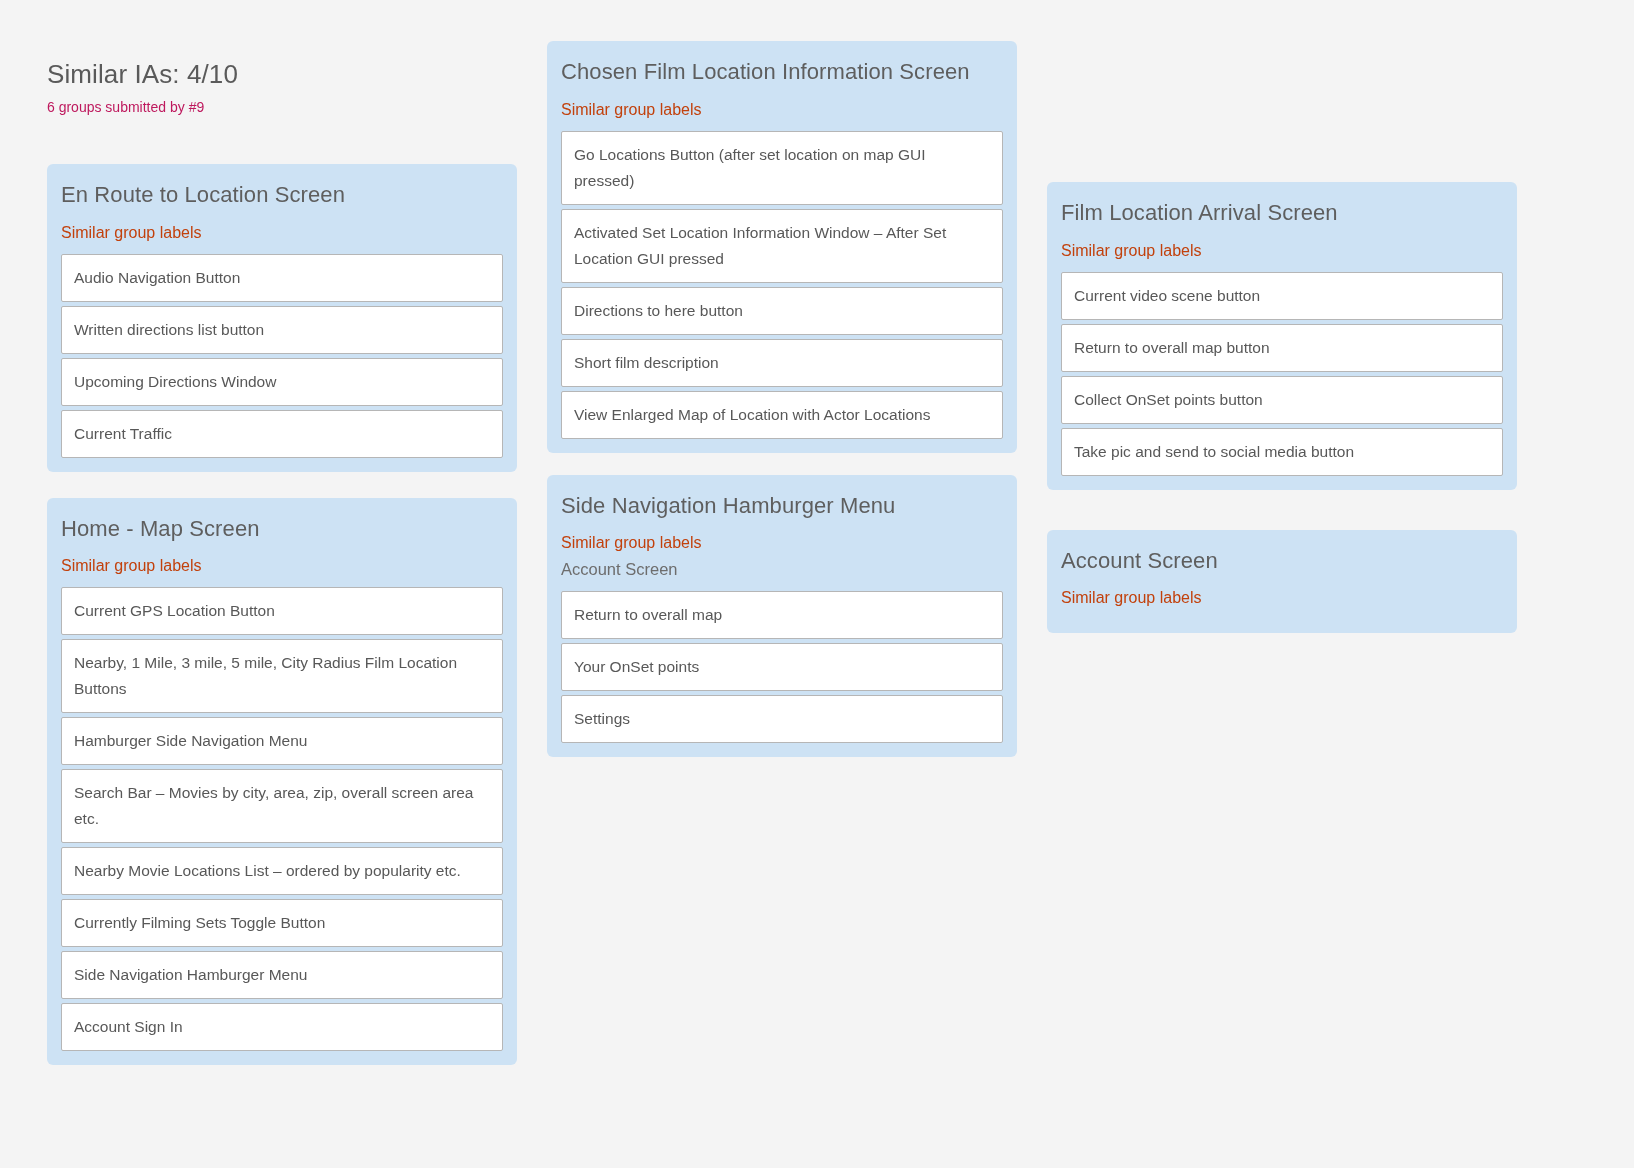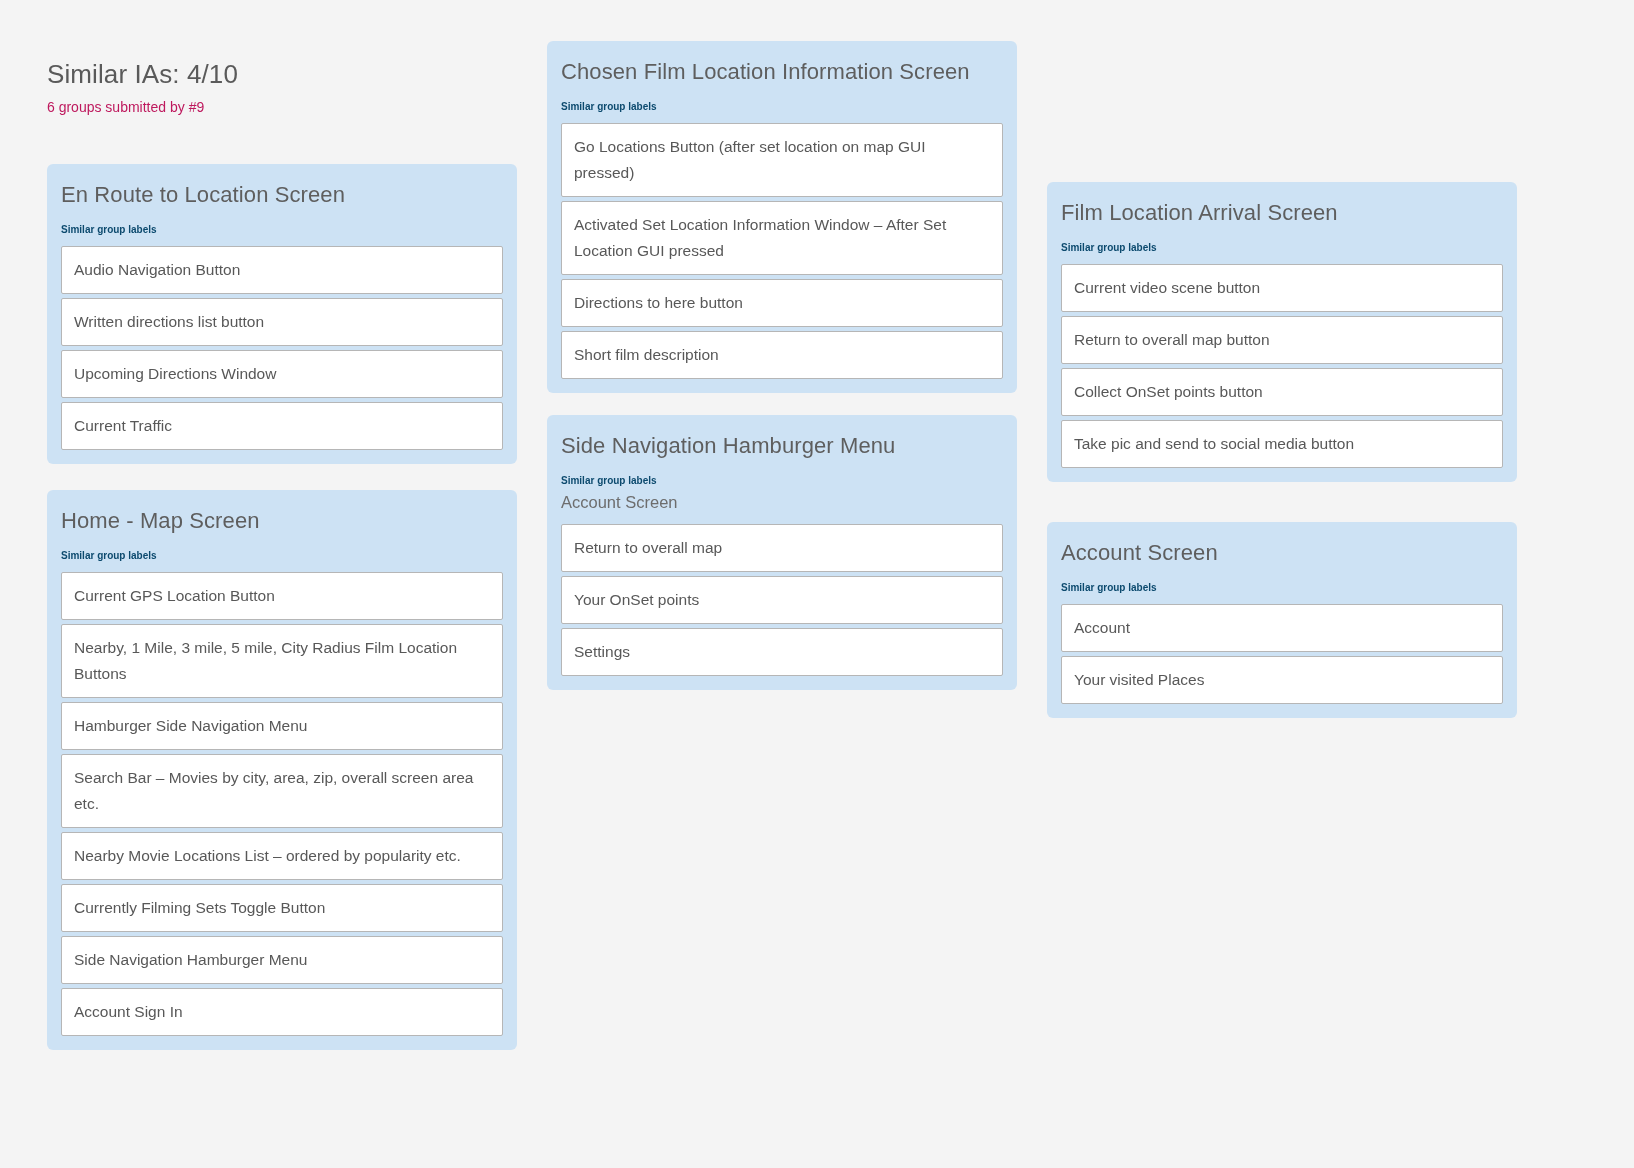--- a/index.html
+++ b/index.html
@@ -79,23 +79,23 @@
 
   .card-title {
     font-size: 22px;
     font-weight: 400;
     color: #5e5e5e;
     line-height: 1.26;
     margin: 0 0 14px 0;
     letter-spacing: 0.1px;
   }
   .card-subhead {
-    font-size: 10px;
-    font-weight: 700;
-    color: #0c4a6e;
+    font-size: 16px;
+    font-weight: 400;
+    color: #c2410c;
     margin: 0 0 10px 0;
     line-height: 1.3;
   }
   .card-subtitle {
     font-size: 16.5px;
     font-weight: 400;
     color: #6d6d6d;
     margin: -6px 0 10px 0;
     line-height: 1.4;
   }
@@ -158,20 +158,21 @@
       </div>
     <div class="column col-2">
         <div class="card">
           <div class="card-title">Chosen Film Location Information Screen</div>
           <div class="card-subhead">Similar group labels</div>
           <ul class="label-list">
             <li class="label-item">Go Locations Button (after set location on map GUI pressed)</li>
             <li class="label-item">Activated Set Location Information Window – After Set Location GUI pressed</li>
             <li class="label-item">Directions to here button</li>
             <li class="label-item">Short film description</li>
+            <li class="label-item">View Enlarged Map of Location with Actor Locations</li>
           </ul>
         </div>
         <div class="card">
           <div class="card-title">Side Navigation Hamburger Menu</div>
           <div class="card-subhead">Similar group labels</div>
           <div class="card-subtitle">Account Screen</div>
           <ul class="label-list">
             <li class="label-item">Return to overall map</li>
             <li class="label-item">Your OnSet points</li>
             <li class="label-item">Settings</li>
@@ -185,21 +186,17 @@
           <ul class="label-list">
             <li class="label-item">Current video scene button</li>
             <li class="label-item">Return to overall map button</li>
             <li class="label-item">Collect OnSet points button</li>
             <li class="label-item">Take pic and send to social media button</li>
           </ul>
         </div>
         <div class="card">
           <div class="card-title">Account Screen</div>
           <div class="card-subhead">Similar group labels</div>
-          <ul class="label-list">
-            <li class="label-item">Account</li>
-            <li class="label-item">Your visited Places</li>
-          </ul>
         </div>
       </div>
   </div>
 
 </div>
 
 </body></html>

